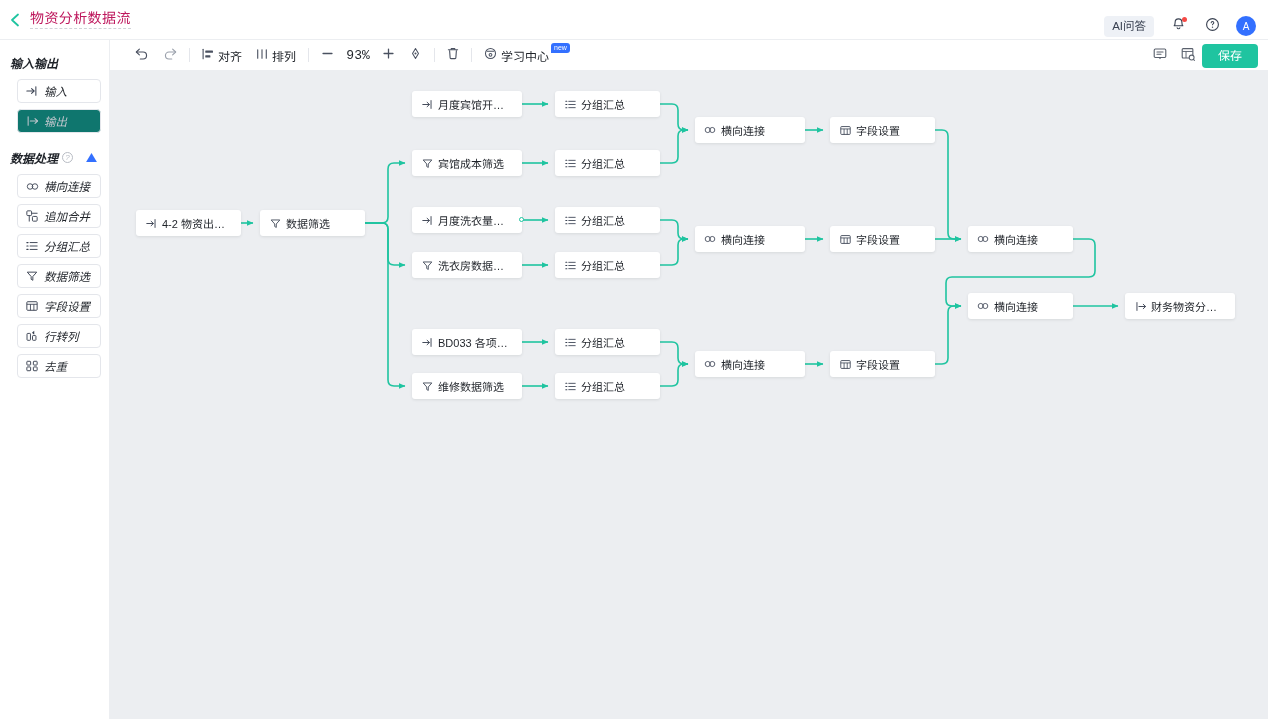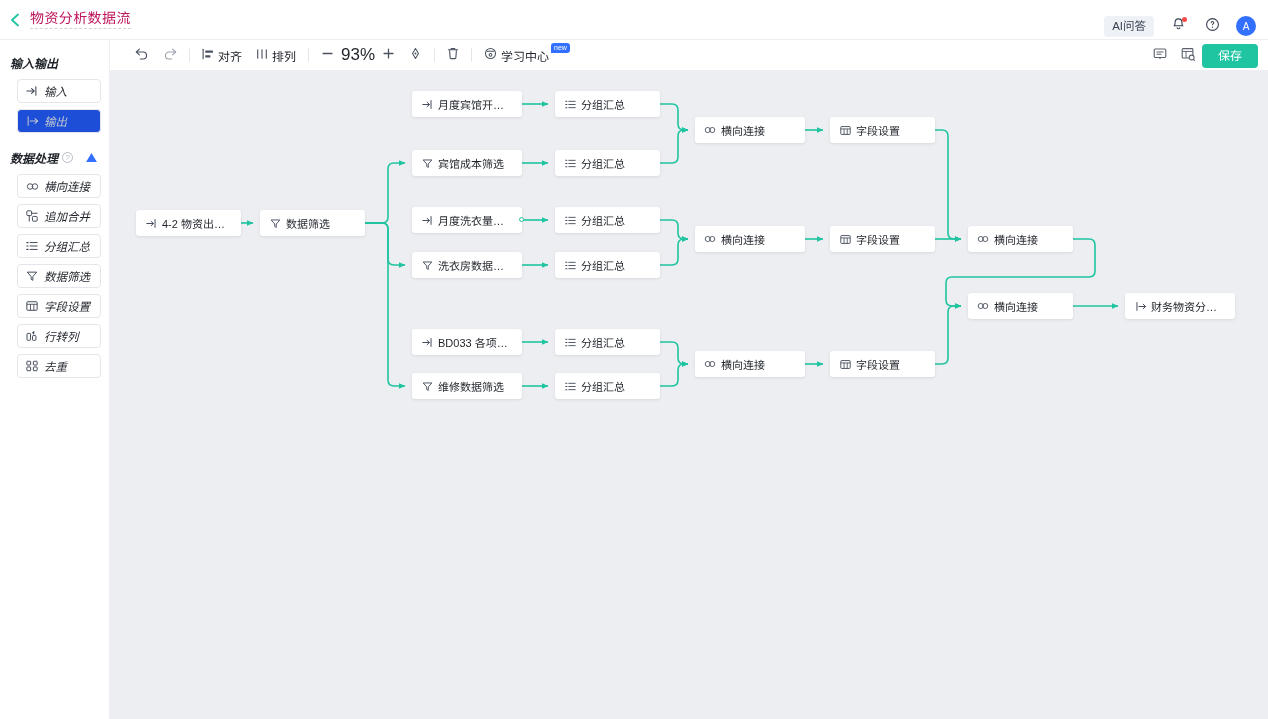--- a/index.html
+++ b/index.html
@@ -94,21 +94,21 @@
     border-radius: 4px;
     background: #fff;
     display: flex; align-items: center;
     gap: 6px; padding: 0 8px;
     margin-bottom: 6px;
     font-size: 11.5px; color: #1f2329;
     cursor: grab;
     white-space: nowrap;
     margin-left: 9px;
   }
-  .side-item.disabled { color: #c3c7ce; background: #1d4ed8; cursor: not-allowed; }
+  .side-item.disabled { color: #c3c7ce; background: #0f766e; cursor: not-allowed; }
   .side-item .si { width: 12px; height: 12px; flex: 0 0 12px;
       display: flex; align-items: center; justify-content: center; }
 
   
   .right-col { flex: 1; display: flex; flex-direction: column; }
 
   
   .toolbar {
     height: 31px; background: #fff;
     border-bottom: 1px solid #eceef1;
@@ -116,21 +116,21 @@
     padding: 0 14px 0 18px;
     position: relative;
   }
   .tb-item {
     display: flex; align-items: center; gap: 4px;
     font-size: 12px; color: #1f2329;
     padding: 0 7px; height: 22px; cursor: pointer;
     border-radius: 3px; white-space: nowrap;
   }
   .tb-sep { width: 1px; height: 14px; background: #e4e6eb; margin: 0 5px; }
-  .tb-zoom { font-size: 17px; color: #1f2329; width: 34px; text-align: center; cursor: default; }
+  .tb-zoom { font-size: 13px; color: #1f2329; width: 34px; text-align: center; cursor: default; font-family: Liberation Mono, monospace; }
   .new-badge {
     background: #3370ff; color: #fff; font-size: 7px;
     border-radius: 3px 3px 3px 0; padding: 1px 3px;
     position: relative; top: -7px; left: -2px; line-height: 8px;
   }
   .tb-right {
     position: absolute; right: 10px; top: 0; height: 31px;
     display: flex; align-items: center; 
   }
   .save-btn {

